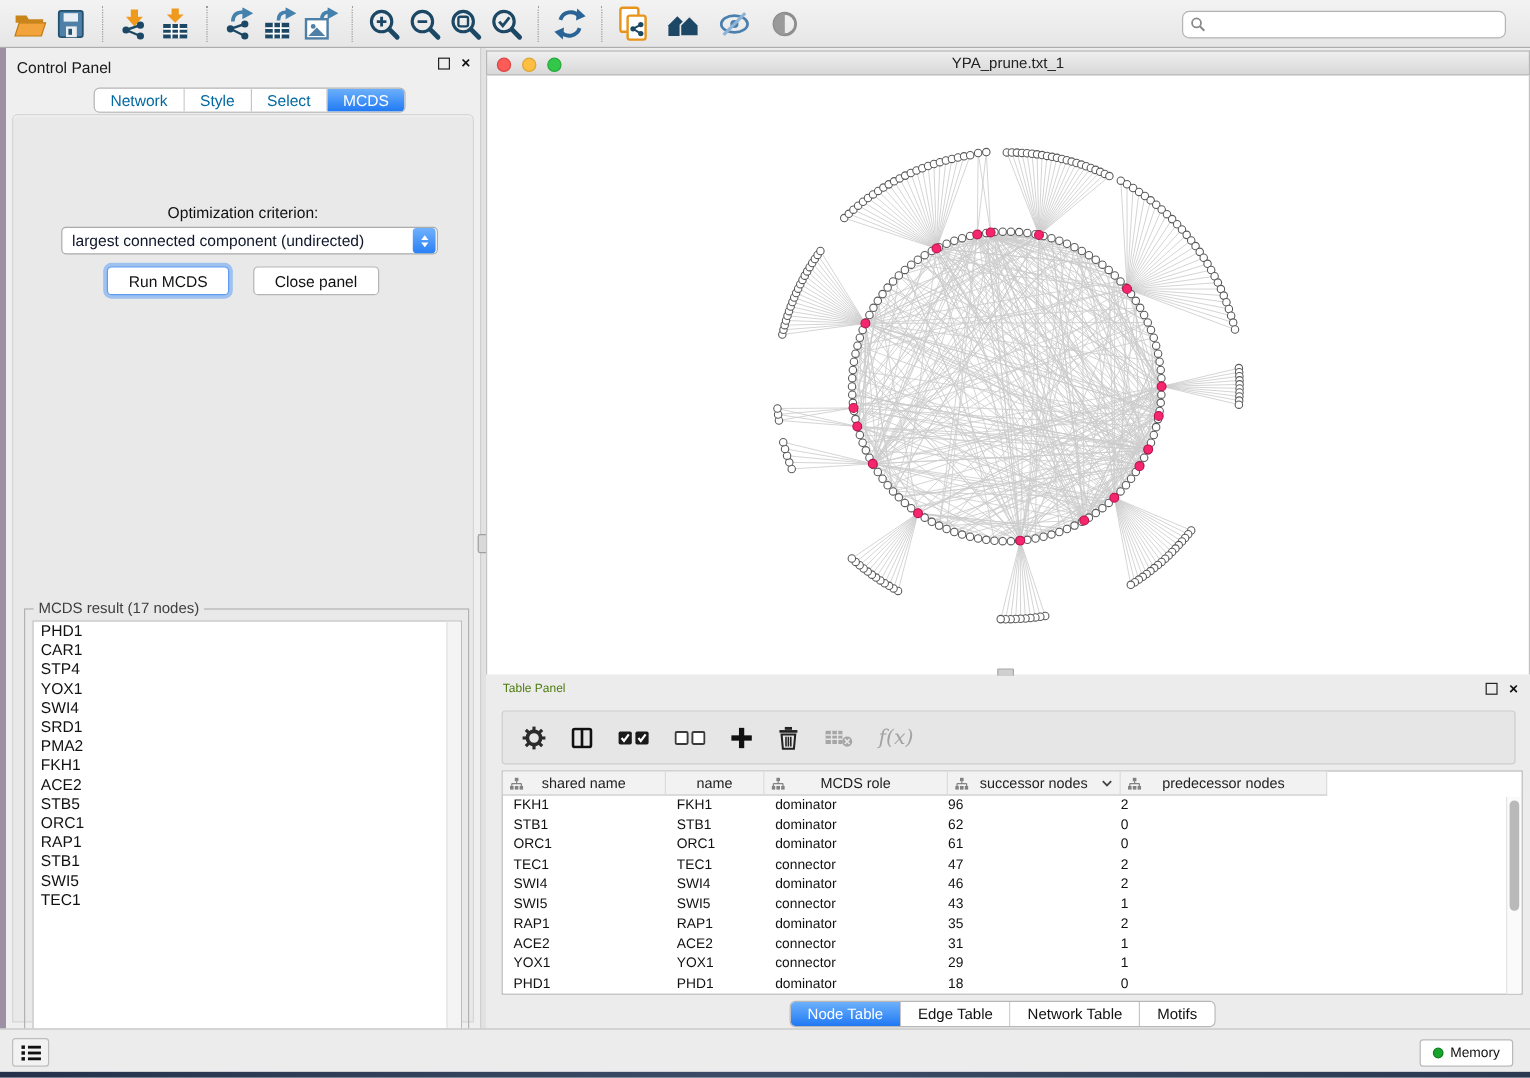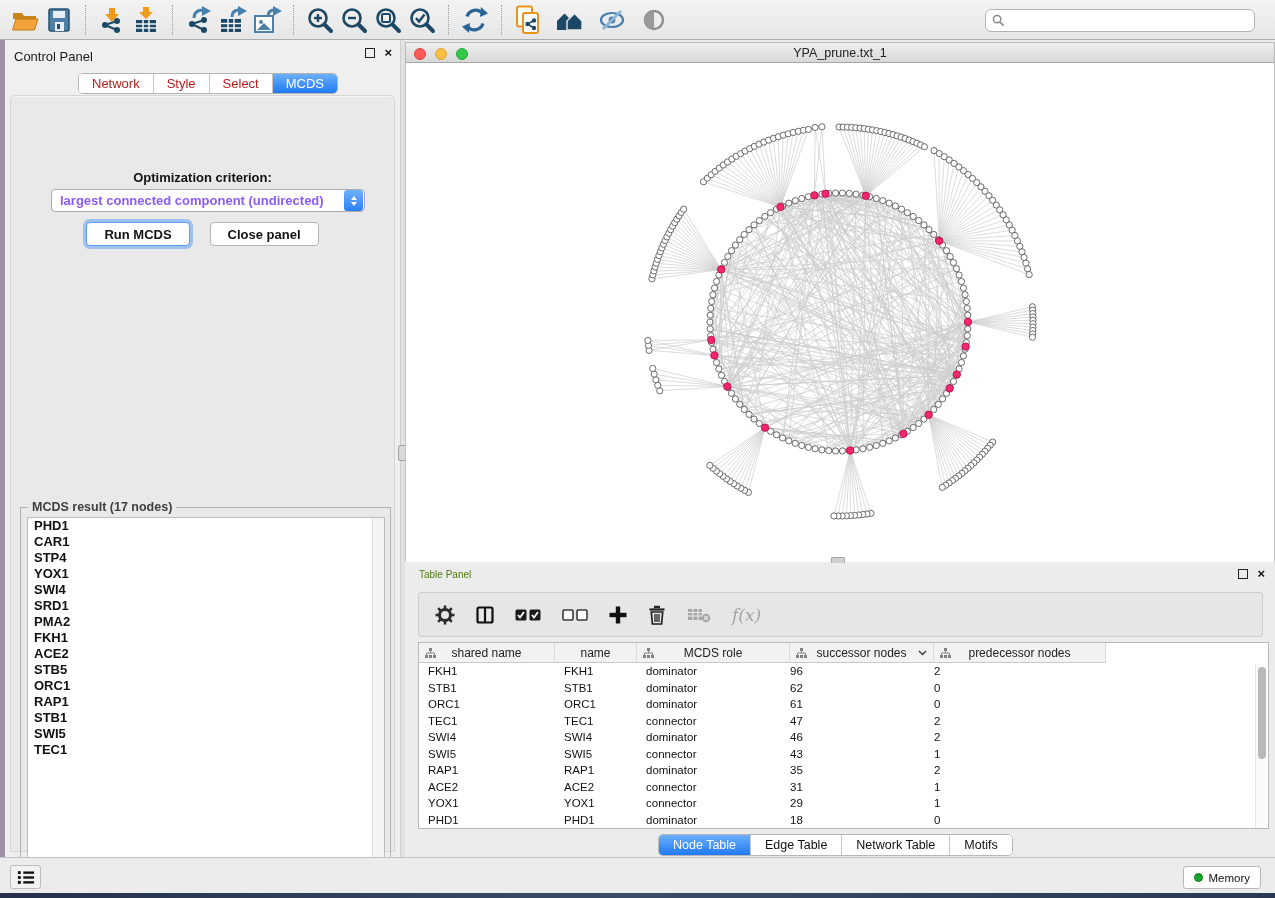--- a/index.html
+++ b/index.html
@@ -18,30 +18,30 @@
     border:1px solid #b3b3b3; border-radius:6px; display:flex; align-items:center; padding-left:6px; }
   .searchbox input { border:none; outline:none; flex:1; font-size:12px; background:transparent; margin-left:4px; font-family:"Liberation Sans",sans-serif; }
 
   
   .control-panel { position:absolute; left:5px; top:40px; width:395px; height:817px; background:#efefef; }
   .cp-title { position:absolute; left:9px; top:9px; font-size:13px; color:#1a1a1a; }
   .panel-ctrls { position:absolute; right:8px; top:8px; display:flex; gap:9px; align-items:center; }
   .float-ic { width:10px; height:10px; border:1.5px solid #222; background:transparent; }
   .close-ic { font-size:13px; font-weight:900; color:#111; line-height:10px; }
   .cp-sub { position:absolute; left:5px; top:55px; width:385px; height:757px; background:#e9e9e9;
-    border:1px solid #d6d6d6; border-radius:5px 5px 0 0; box-shadow:inset 0 1px 0 #f6f6f6;font-weight:bold; }
+    border:1px solid #d6d6d6; border-radius:5px 5px 0 0; box-shadow:inset 0 1px 0 #f6f6f6; }
   .cp-tabs { position:absolute; left:73px; top:33px; display:flex; height:21px; border:1px solid #b3b3b3;
     border-radius:5px; overflow:hidden; background:#fff; z-index:3; }
-  .cp-tab { padding:0 13px; font-size:13px; display:flex; align-items:center; color:#b91c1c; background:#fff; border-right:1px solid #c5c5c5; }
+  .cp-tab { padding:0 13px; font-size:13px; display:flex; align-items:center; color:#0369a1; background:#fff; border-right:1px solid #c5c5c5; }
   .cp-tab:last-child { border-right:none; }
   .cp-tab.active { background:linear-gradient(#6cb0fb,#2079f4); color:#fff; }
   .opt-label { position:absolute; left:0; top:74px; width:100%; text-align:center; font-size:13px; color:#111; }
   .opt-select { position:absolute; left:40px; top:93px; width:314px; height:23px; background:#fff;
     border:1px solid #ababab; border-radius:4px; display:flex; align-items:center; }
-  .opt-select .val { flex:1; font-size:13px; padding-left:8px; color:#8b5cf6; white-space:nowrap; }
+  .opt-select .val { flex:1; font-size:13px; padding-left:8px; color:#0f172a; white-space:nowrap; }
   .stepper { width:19px; height:21px; margin-right:1px; border-radius:3px; background:linear-gradient(#6fb1fc,#2b80f6);
     display:flex; flex-direction:column; align-items:center; justify-content:center; gap:2px; }
   .tri-up { width:0; height:0; border-left:3.5px solid transparent; border-right:3.5px solid transparent; border-bottom:4.5px solid #fff; }
   .tri-dn { width:0; height:0; border-left:3.5px solid transparent; border-right:3.5px solid transparent; border-top:4.5px solid #fff; }
   .btnrow { position:absolute; left:0; top:126px; width:100%; display:flex; justify-content:center; gap:20px; }
   .pbtn { height:24px; padding:0 17px; background:#fff; border:1px solid #b5b5b5; border-radius:4px; font-size:13px;
     color:#111; display:flex; align-items:center; }
   .pbtn.focused { border-color:#5f9df5; box-shadow:0 0 0 3px rgba(96,160,245,.55); }
   .groupbox { position:absolute; left:9px; top:411px; width:371px; height:372px; border:1px solid #b2b2b2; }
   .groupbox legend, .gb-legend { position:absolute; left:7px; top:-8px; background:#e9e9e9; padding:0 4px; font-size:12.5px; color:#404040; }

